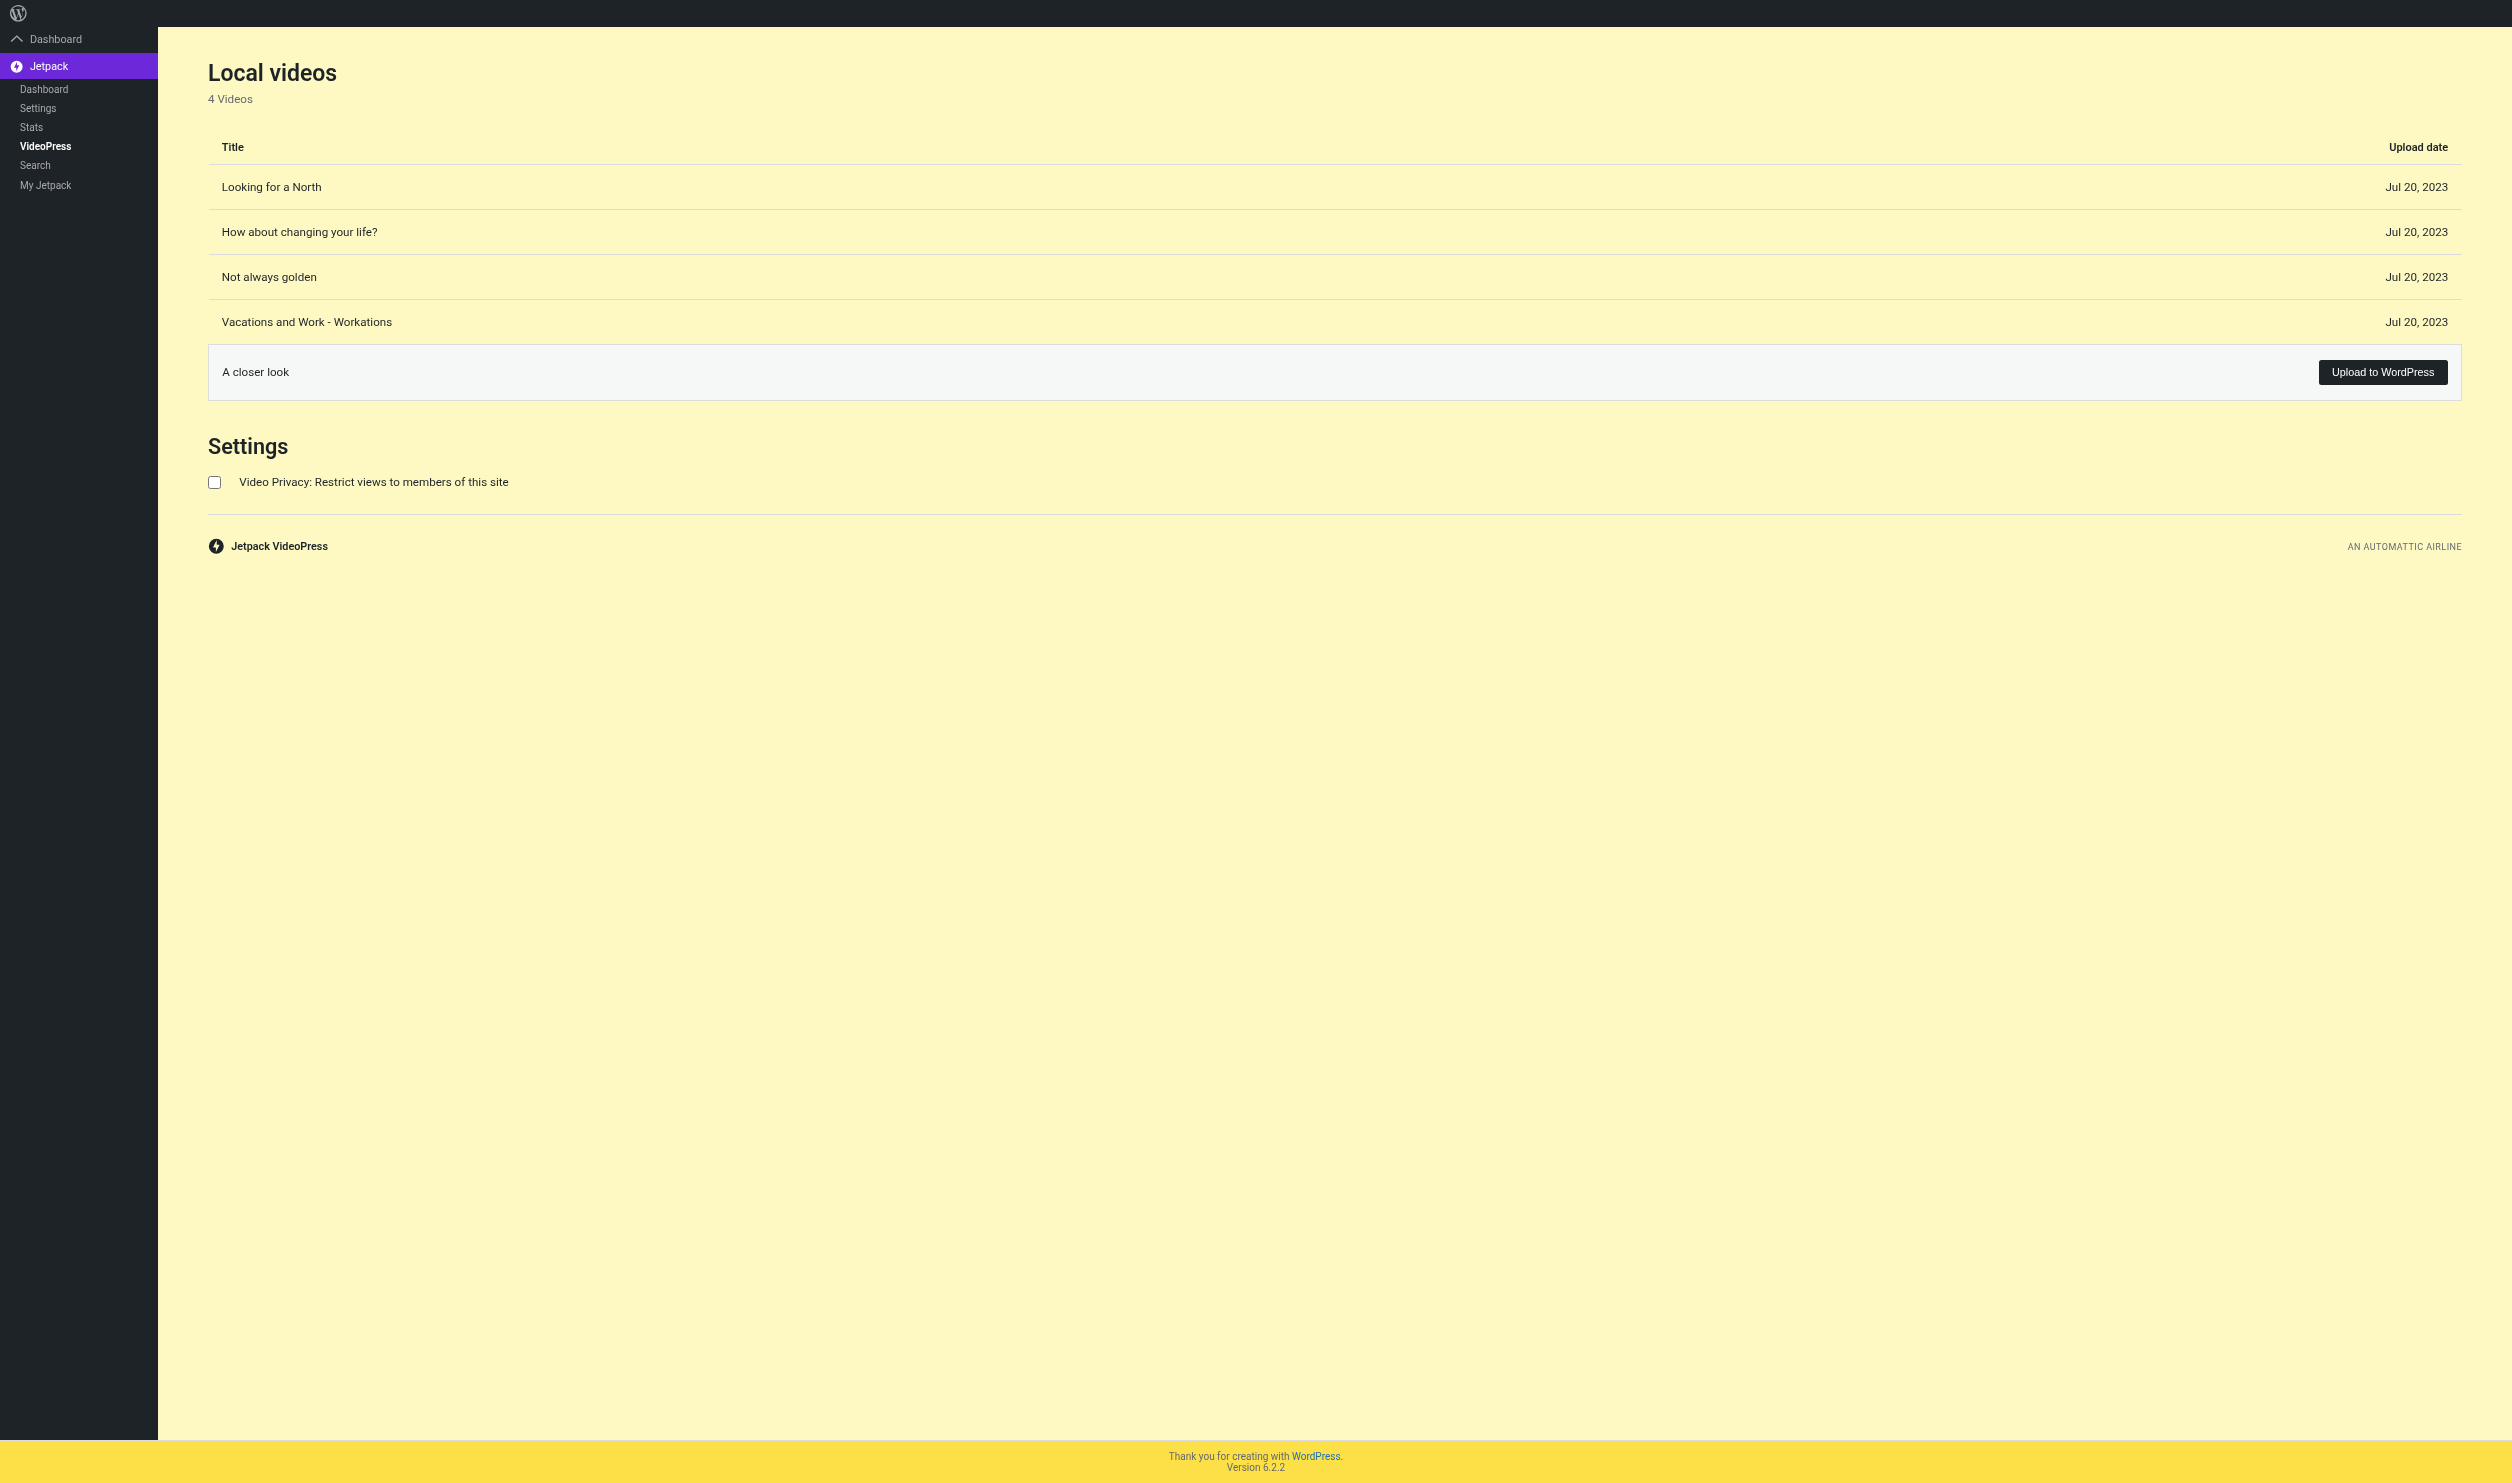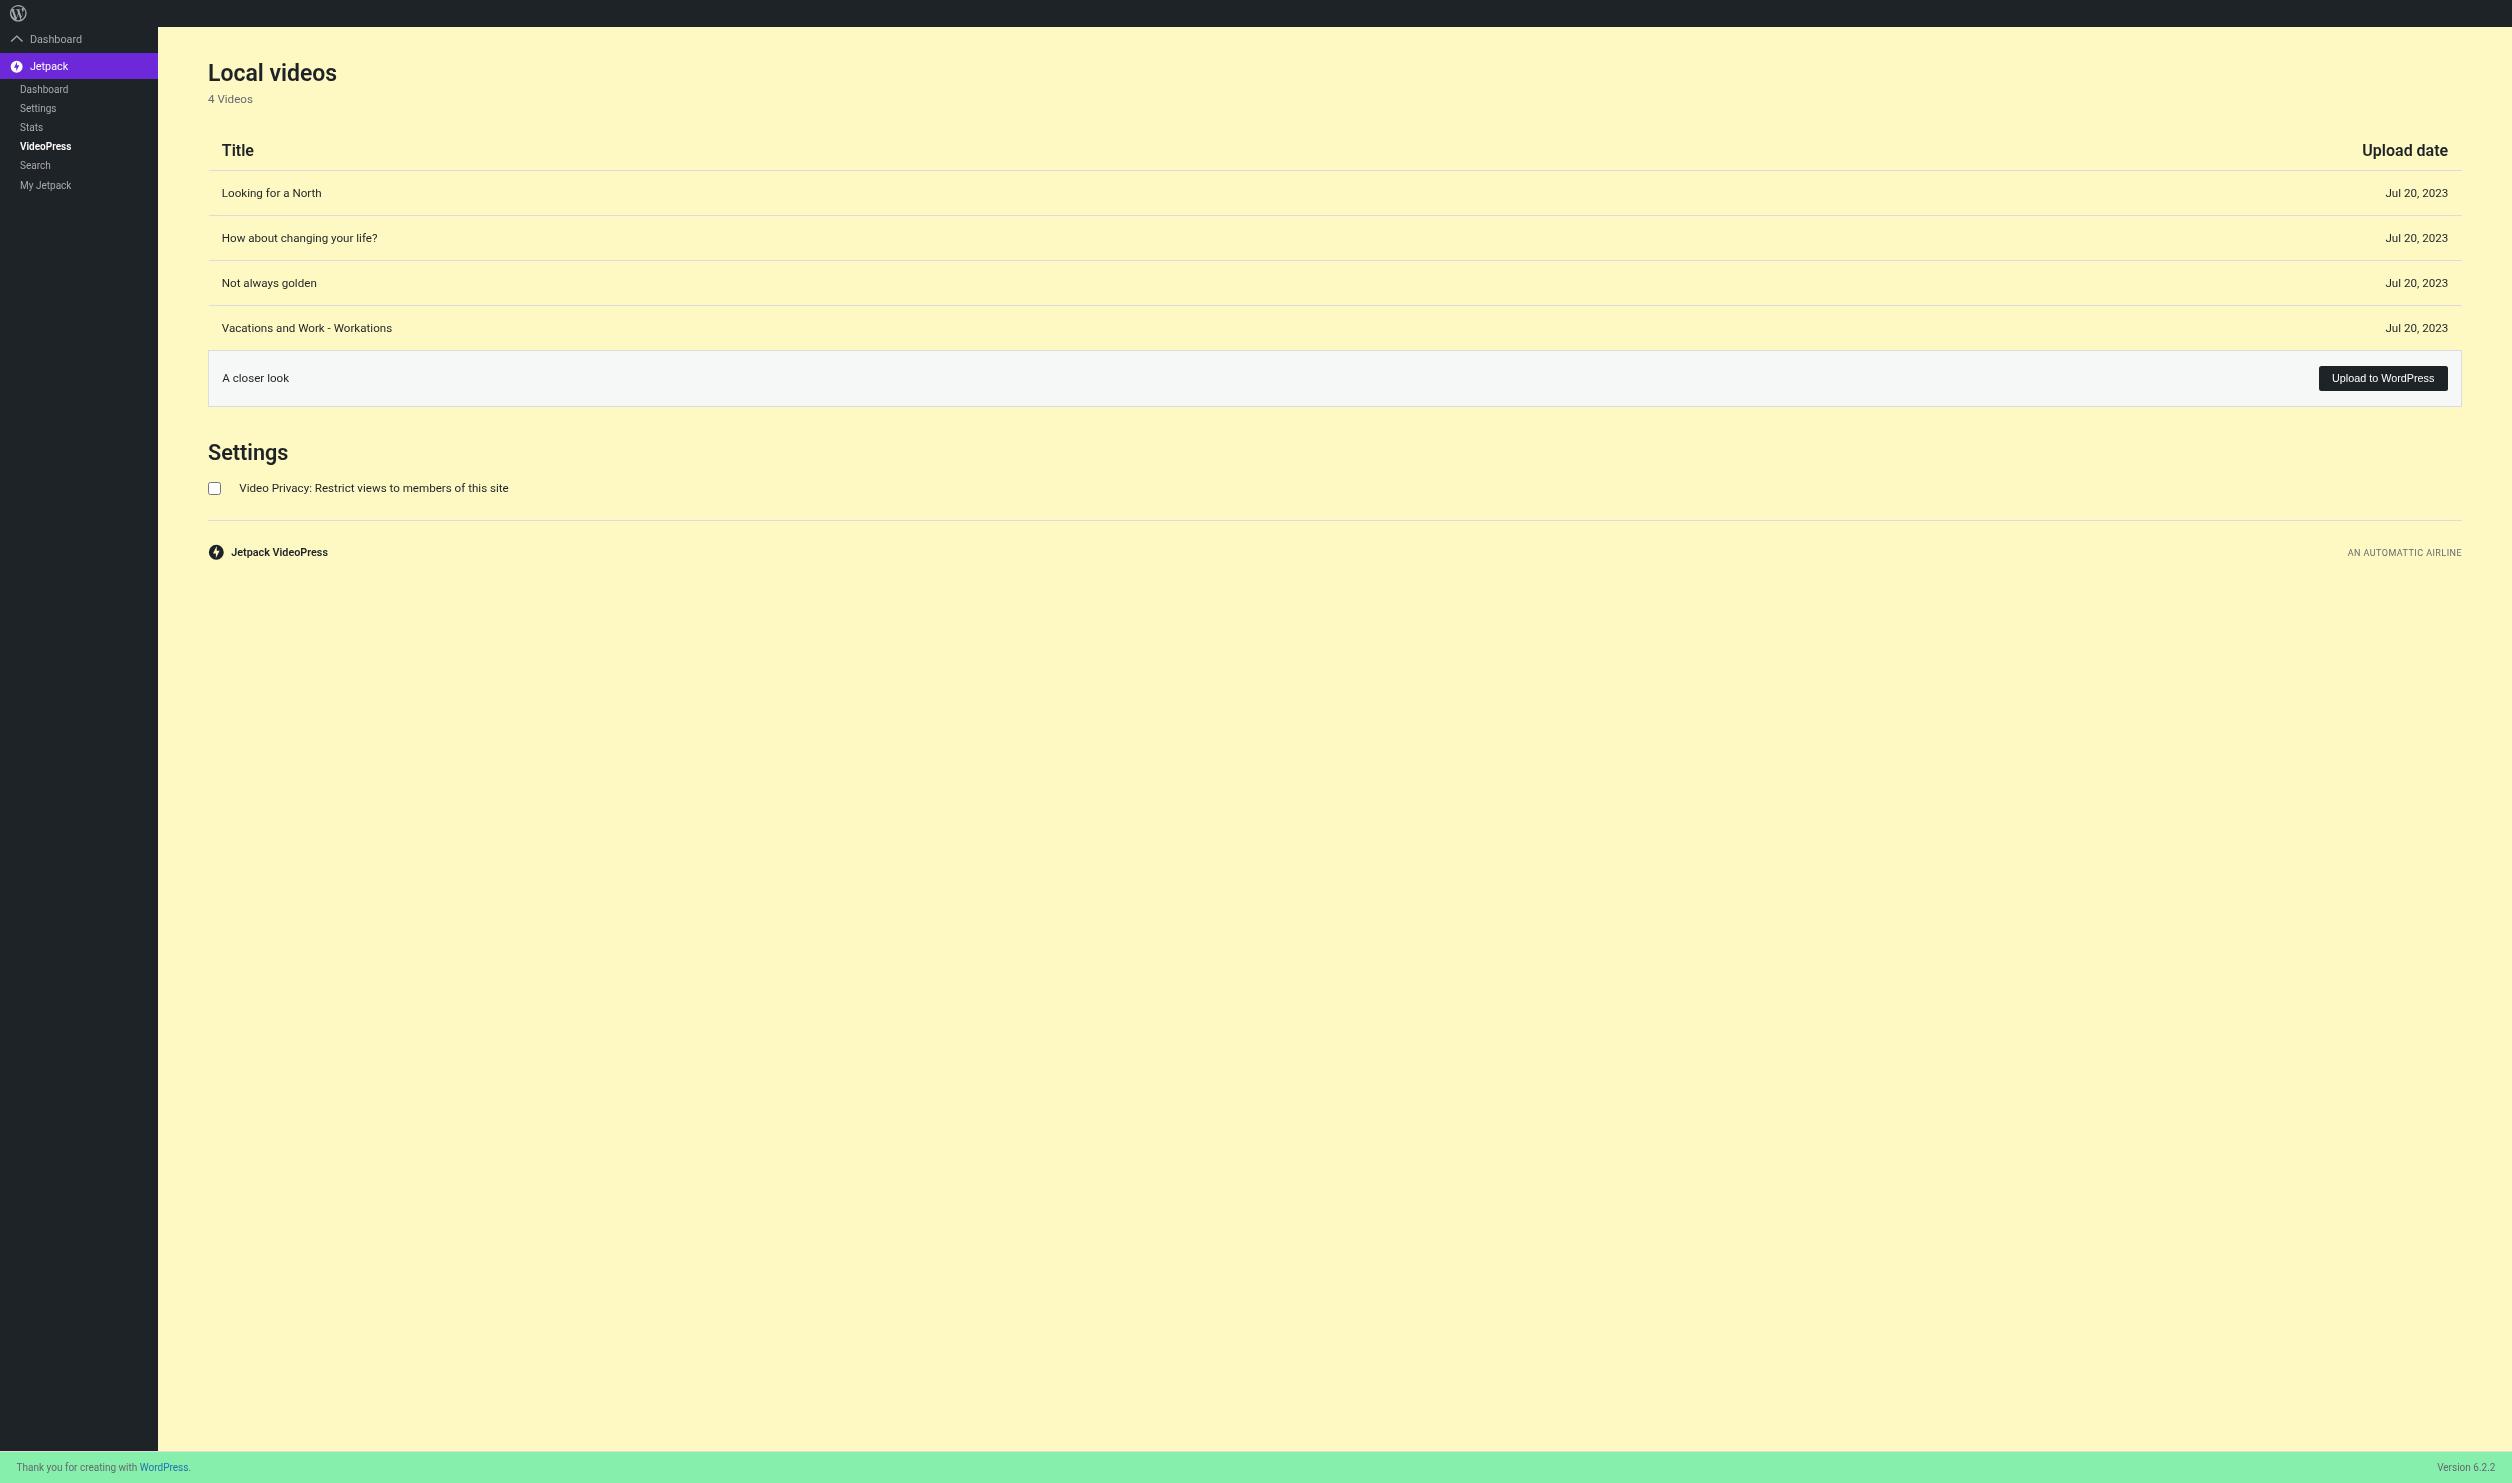--- a/index.html
+++ b/index.html
@@ -89,21 +89,21 @@
       width: 100%;
       border-collapse: collapse;
       margin-bottom: 33px;
     }
     .video-table thead tr {
       border-bottom: 0.8px solid #dcdcde;
     }
     .video-table th {
       text-align: left;
       padding: 10px 13.3px;
-      font-size: 16px;
+      font-size: 11px;
       font-weight: 600;
       color: #1d2327;
     }
     .video-table th.date-col { text-align: right; }
     .video-table tbody tr {
       border-bottom: 0.8px solid #dcdcde;
     }
     .video-table tbody tr:last-child {
       background: #f6f7f7;
       border: 0.8px solid #dcdcde;
@@ -174,28 +174,29 @@
     }
     .automattic-text {
       font-size: 9px;
       color: #646970;
       letter-spacing: 0.05em;
       text-transform: uppercase;
     }
 
     
     .page-footer {
-      background: #86efac;
+      background: #fde047;
       border-top: 0.8px solid #dcdcde;
       padding: 10px 16.6px;
       display: flex;
       align-items: center;
       justify-content: space-between;
       font-size: 10px;
       color: #646970;
+      flex-direction: column;
     }
     .page-footer a {
       color: #2271b1;
       text-decoration: none;
     }
 
     
     .jetpack-shield {
       width: 16.6px; height: 16.6px;
     }

